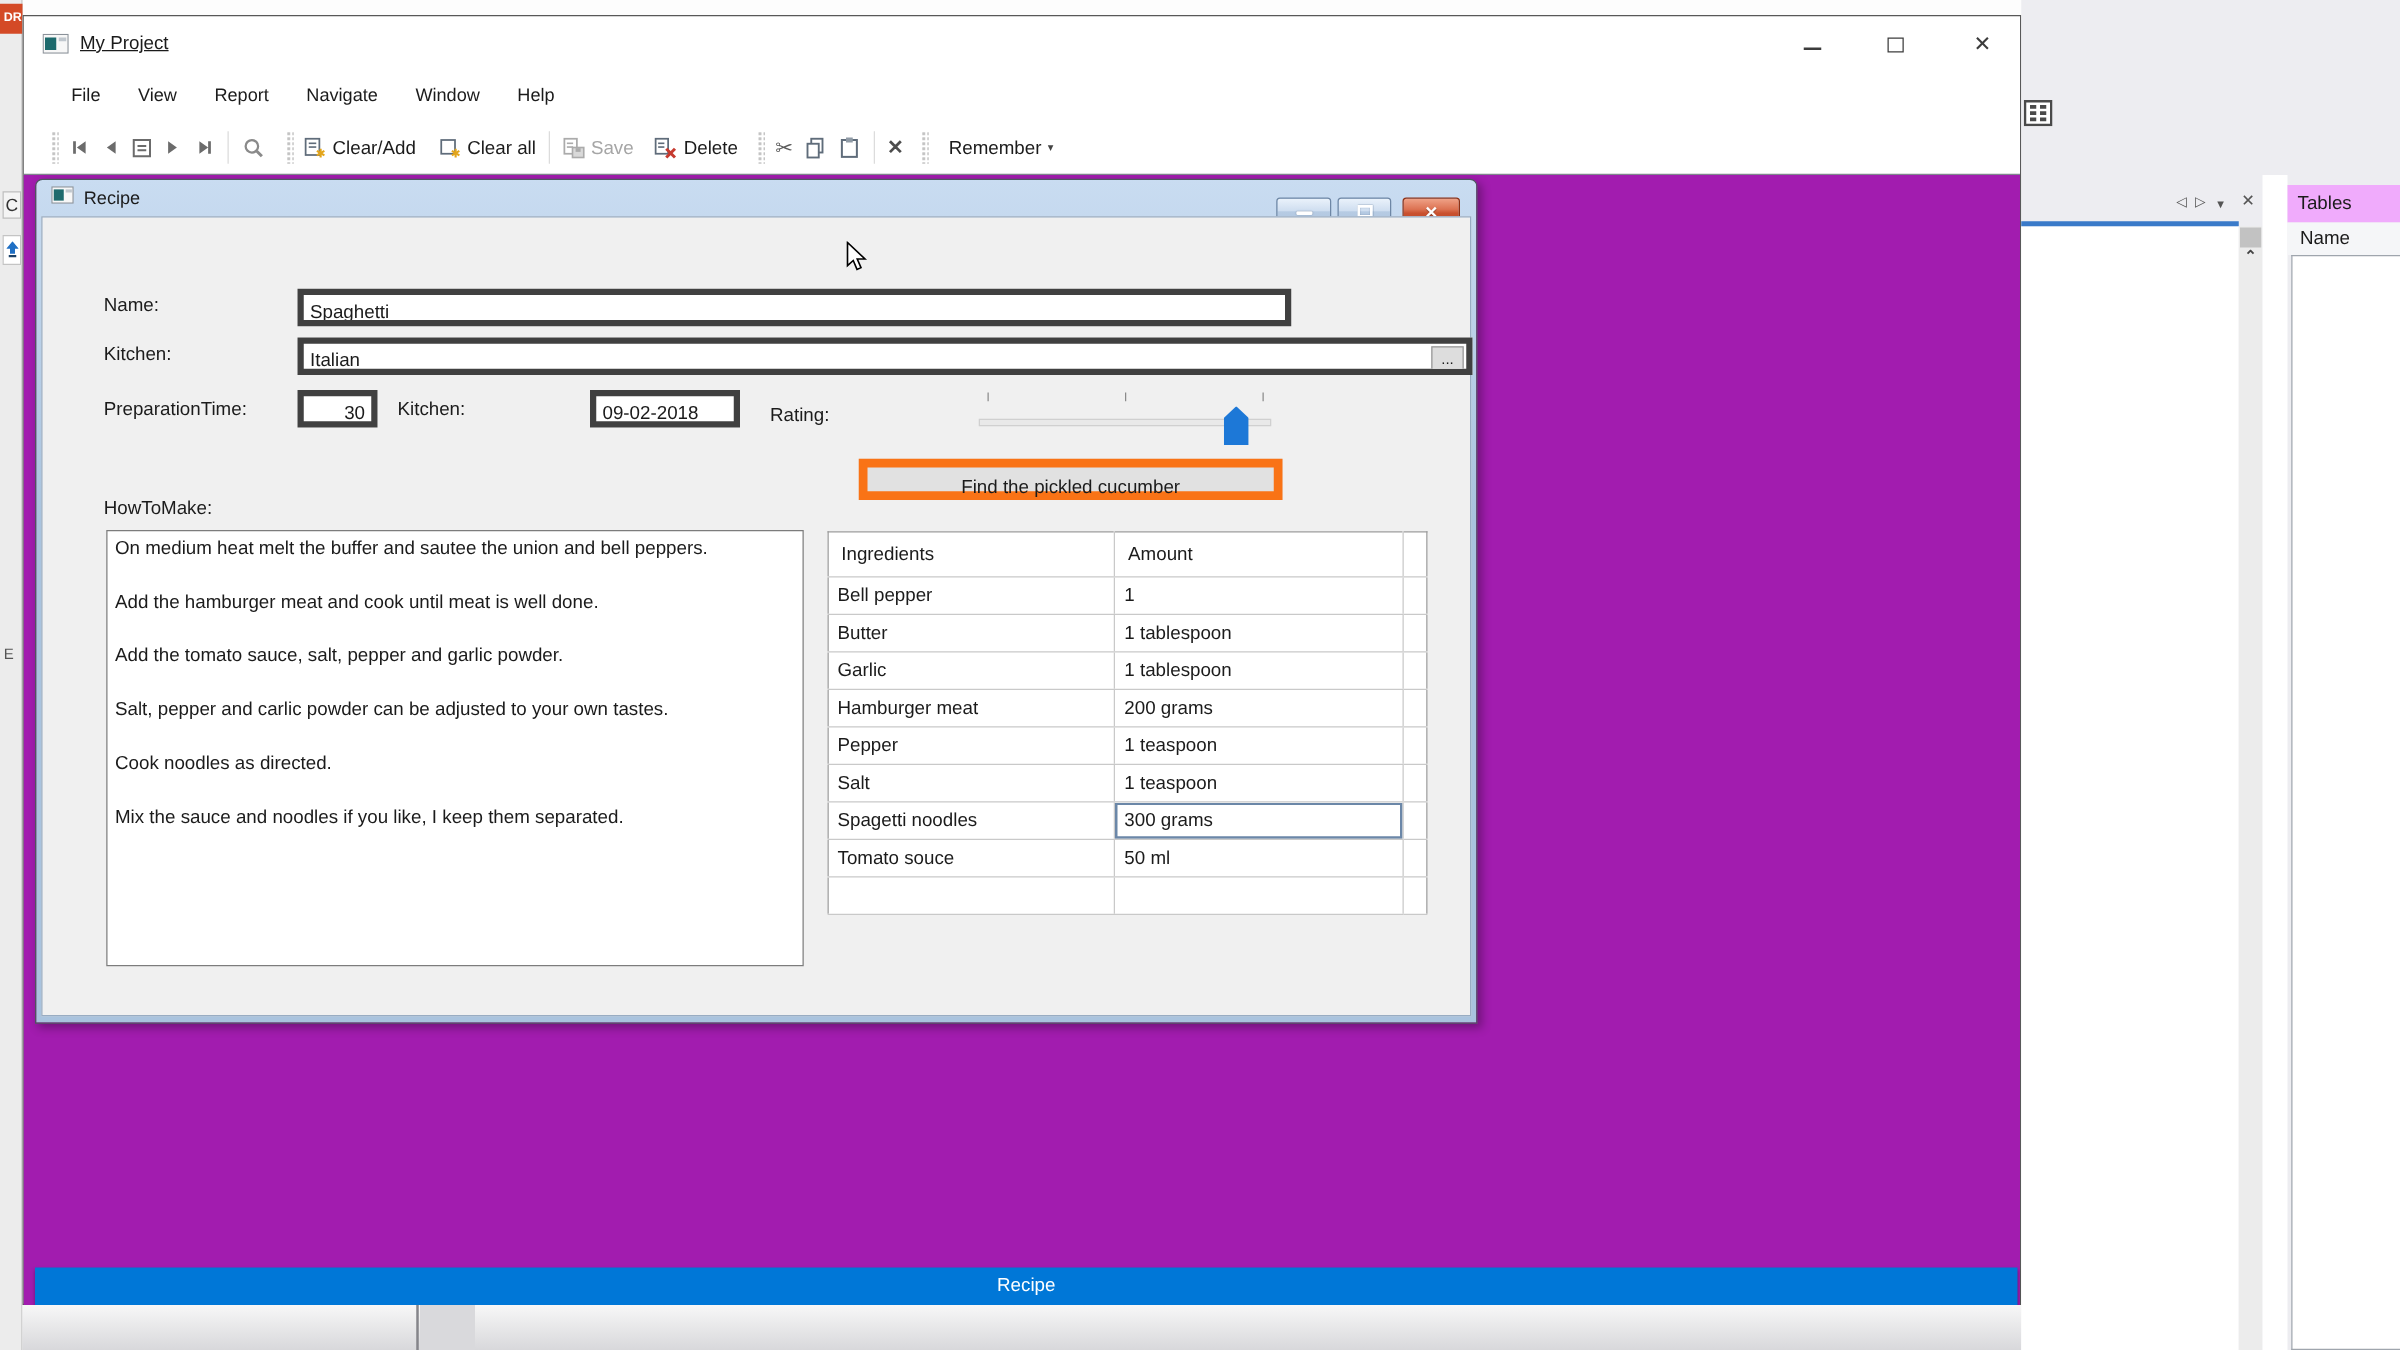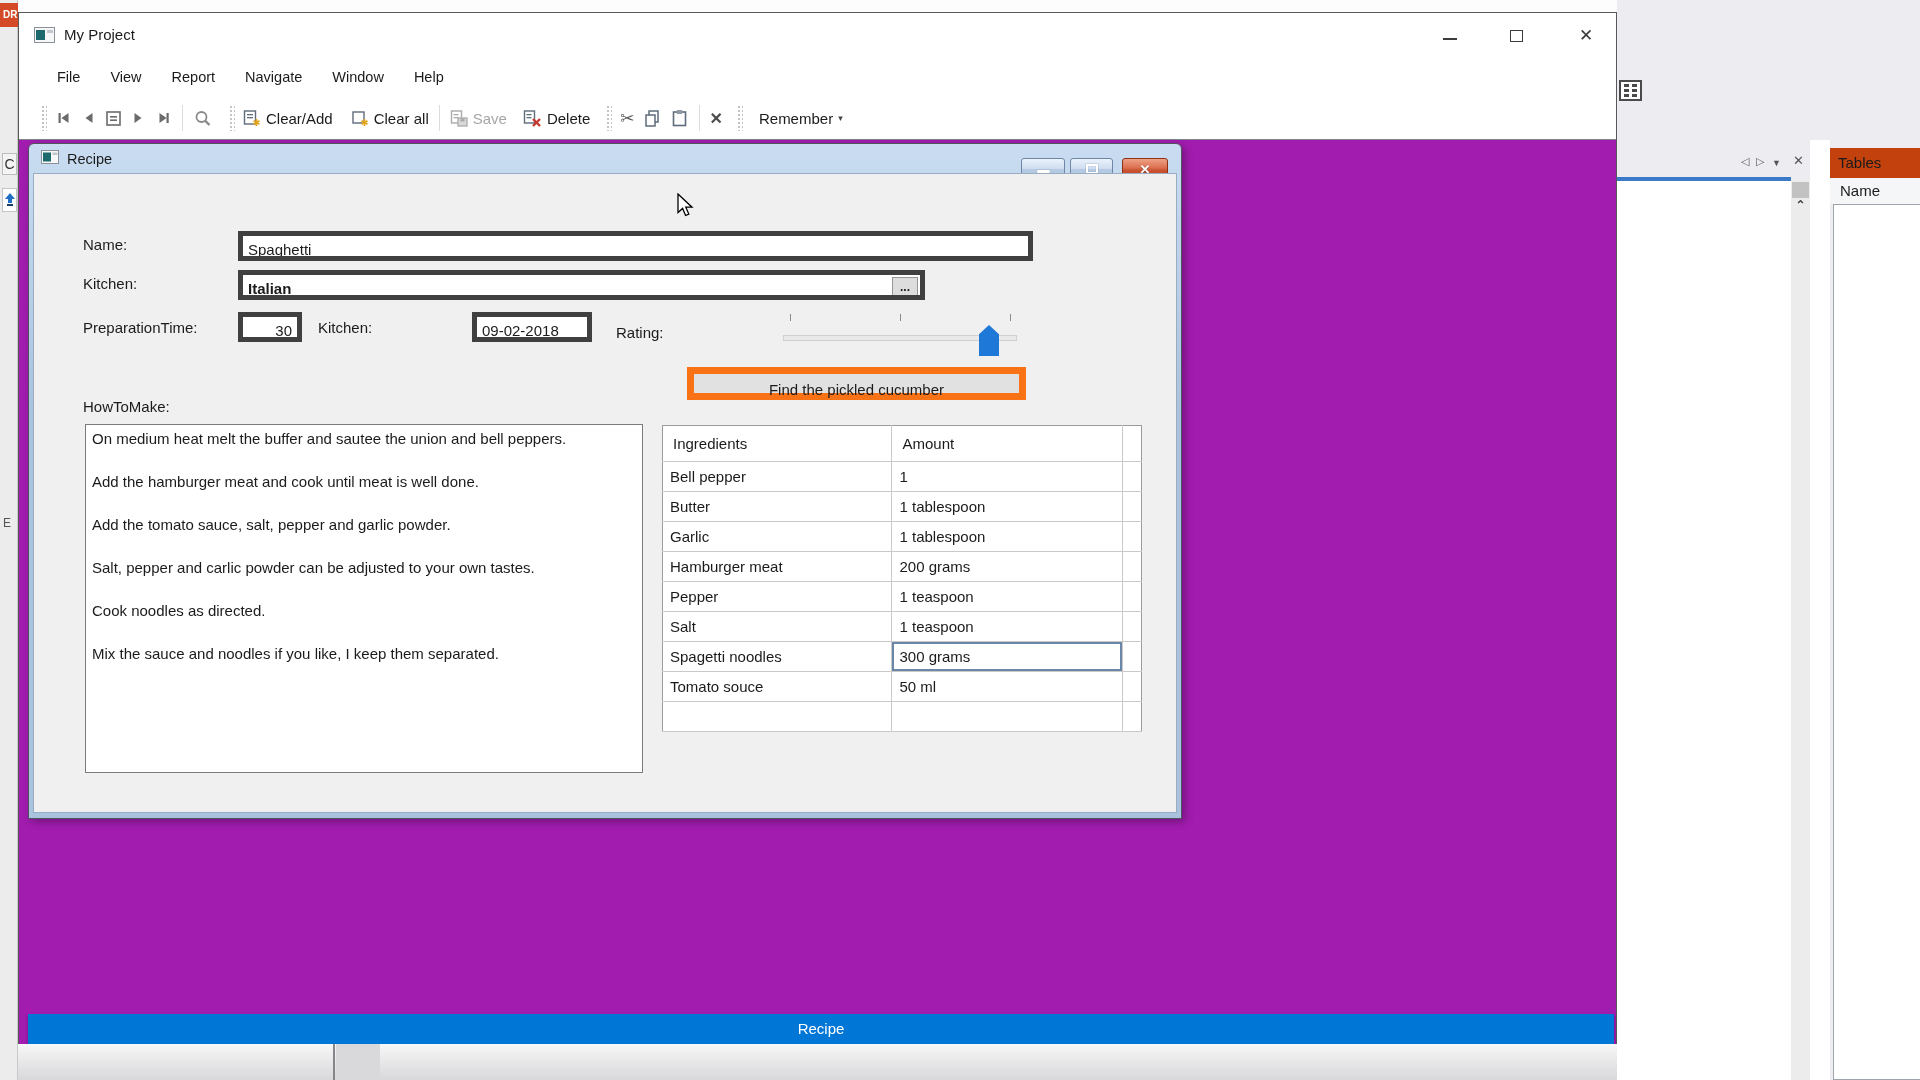--- a/index.html
+++ b/index.html
@@ -16,21 +16,21 @@
   #up-arrow-box { left:2px; top:188px; width:15px; height:24px; background:#fff; border:1px solid #c4c4c4;
                   text-align:center; }
   #up-arrow-box svg { margin-top:4px; }
   #side-tab-bottom { left:3px; top:516px; font-size:12px; color:#555; }
 
   
   #main-window { left:18px; top:12px; width:1599px; height:1032px; background:#fff;
                  border:1px solid #585858; }
   #titlebar { left:0; top:0; width:100%; height:44px; }
   #app-icon { left:15px; top:14px; }
-  #main-title { left:45px; top:13px; font-size:15px; }
+  #main-title { left:45px; top:13px; font-size:15px;text-decoration:underline; }
   .cap-btn { top:8px; width:46px; height:30px; text-align:center; color:#3c3c3c; cursor:default; }
   #btn-minimize { left:1408px; }
   #btn-maximize { left:1474px; }
   #btn-close-main { left:1544px; font-size:17px; line-height:30px; font-weight:400; }
   .dash-glyph { display:inline-block; width:14px; height:2px; background:#3c3c3c; margin-top:17px; }
   .square-glyph { display:inline-block; width:13px; height:12px; border:1.6px solid #3c3c3c; margin-top:9px; }
 
   
   #menu-bar { left:23px; top:48px; height:32px; display:flex; }
   .menu-item { padding:0 15px; font-size:14.5px; line-height:32px; }
@@ -76,21 +76,21 @@
 
   #recipe-client { position:relative; width:1144px; height:640px; background:#f0f0f0;
                    border:1px solid #98acc2; }
 
   .flabel { font-size:15px; color:#1b1b1b; }
   .tfield { background:#fff; border:5px solid #404040; font-size:15px; line-height:28px; padding:0 5px;
             white-space:nowrap; overflow:hidden; }
   #name-label { left:49px; top:62px; }
   #name-field { left:204px; top:57px; width:795px; height:30px; }
   #kitchen-label { left:49px; top:101px; }
-  #kitchen-field { left:204px; top:96px; width:687px; height:30px;font-weight:bold; }
+  #kitchen-field { left:204px; top:96px; width:940px; height:30px; }
   #kitchen-browse { right:2px; top:2px; width:26px; height:24px; background:#dddddd;
                     border:1px solid #969696; font-size:12px; line-height:18px; text-align:center; }
   #prep-label { left:49px; top:145px; }
   #prep-field { left:204px; top:138px; width:64px; height:30px; text-align:right; }
   #created-label { left:284px; top:145px; }
   #created-field { left:438px; top:138px; width:120px; height:30px; }
   #rating-label { left:582px; top:150px; }
   #rating-slider { left:749px; top:140px; width:234px; height:45px; }
   .tick { top:0; width:1px; height:7px; background:#8a8a8a; }
   #slider-track { left:0; top:21px; width:234px; height:6px; background:#e9e9e9; border:1px solid #d0d0d0; }
@@ -133,21 +133,21 @@
   .tabctl { top:155px; font-size:11px; color:#555; }
   #tab-prev { left:124px; }
   #tab-next { left:139px; }
   #tab-menu { left:155px; font-size:9px; top:158px; }
   #tab-close { left:176px; font-size:13px; top:153px; }
   #right-scrollbar { left:174px; top:181px; width:19px; height:899px; background:#ececec; }
   #right-scroll-thumb { left:1px; top:1px; width:17px; height:16px; background:#c2c2c2; }
   #right-scroll-up { left:0; top:17px; width:19px; text-align:center; font-size:12px; font-weight:bold; color:#444; }
   #right-gap { left:193px; top:140px; width:20px; height:940px; background:#fff; }
   #tables-panel { left:213px; top:148px; width:90px; }
-  #tables-header { left:0; top:0; width:90px; height:30px; background:#c2410c; font-size:15px;
+  #tables-header { left:0; top:0; width:90px; height:30px; background:#f0abfc; font-size:15px;
                    line-height:30px; padding-left:8px; }
   #tables-colheader { left:0; top:30px; width:90px; height:26px; background:#f5f6f8; font-size:15px;
                       line-height:26px; padding-left:10px; }
   #tables-list { left:3px; top:56px; width:87px; height:876px; background:#fff;
                  border:1px solid #9fa5ad; border-right:none; }
   #grid-icon-float { left:1619px; top:80px; }
 
   
   #mouse-cursor { left:676px; top:193px; z-index:99; }
 </style>

